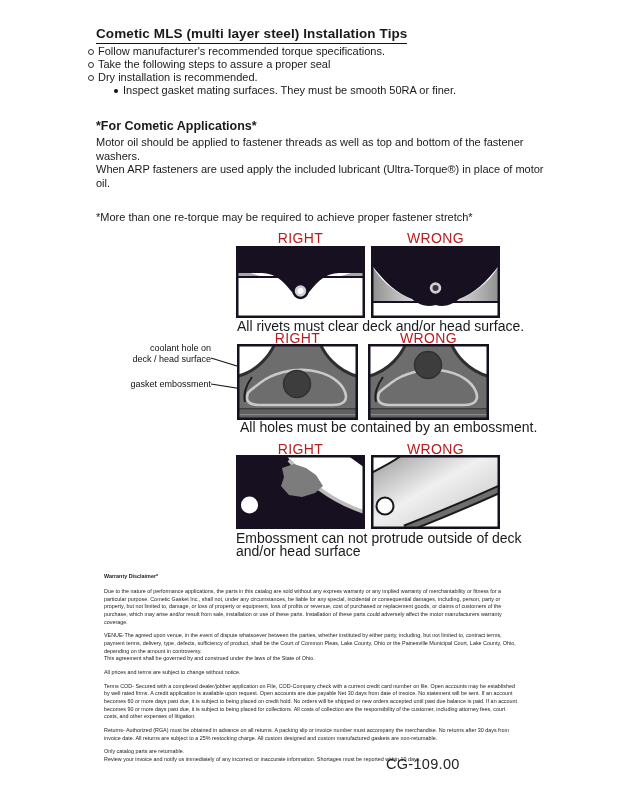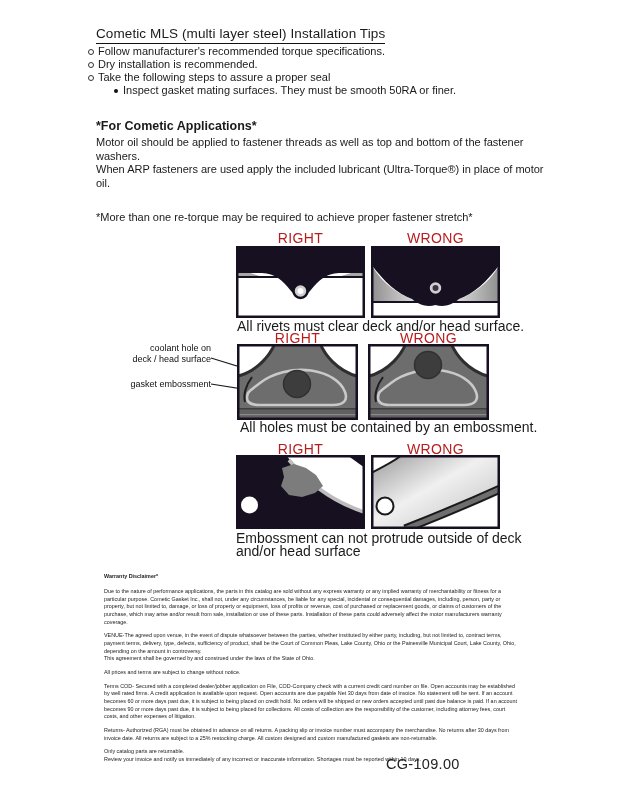--- a/index.html
+++ b/index.html
@@ -2,21 +2,21 @@
 <html><head>
 <meta charset="utf-8">
 <style>
   html,body{margin:0;padding:0;background:#ffffff;}
   .page{
     position:relative;width:618px;height:800px;background:#ffffff;
     font-family:"Liberation Sans",sans-serif;color:#1a1a1a;overflow:hidden;
   }
   .abs{position:absolute;}
   .title{
-    left:96px;top:26px;font-size:13.5px;font-weight:normal;
+    left:96px;top:26px;font-size:13.5px;font-weight:bold;
     border-bottom:1.6px solid #111;padding-bottom:2px;display:inline-block;
     letter-spacing:.1px;
   }
   .tips{left:88px;top:45px;font-size:11px;line-height:13px;width:460px;}
   .tip{position:relative;padding-left:10px;}
   .tip .ring{
     position:absolute;left:0;top:4px;width:4px;height:4px;border:1px solid #333;
     border-radius:50%;
   }
   .subtip{position:relative;padding-left:9px;margin-left:26px;}
@@ -46,25 +46,25 @@
 
   <div class="abs title">Cometic MLS (multi layer steel) Installation Tips</div>
 
   <div class="abs tips">
     <div class="tip">
       <span class="ring"></span>
       <span>Follow manufacturer's recommended torque specifications.</span>
     </div>
     <div class="tip">
       <span class="ring"></span>
-      <span>Dry installation is recommended.</span>
+      <span>Take the following steps to assure a proper seal</span>
     </div>
     <div class="tip">
       <span class="ring"></span>
-      <span>Take the following steps to assure a proper seal</span>
+      <span>Dry installation is recommended.</span>
     </div>
     <div class="subtip">
       <span class="dot"></span>
       <span>Inspect gasket mating surfaces.  They must be smooth 50RA or finer.</span>
     </div>
   </div>
 
   <div class="abs diesel-head">*For Cometic Applications*</div>
   <div class="abs para" style="top:136px;">Motor oil should be applied to fastener threads as well as top and bottom of the fastener washers.
 When ARP fasteners are used apply the included lubricant (Ultra-Torque®) in place of motor oil.</div>

